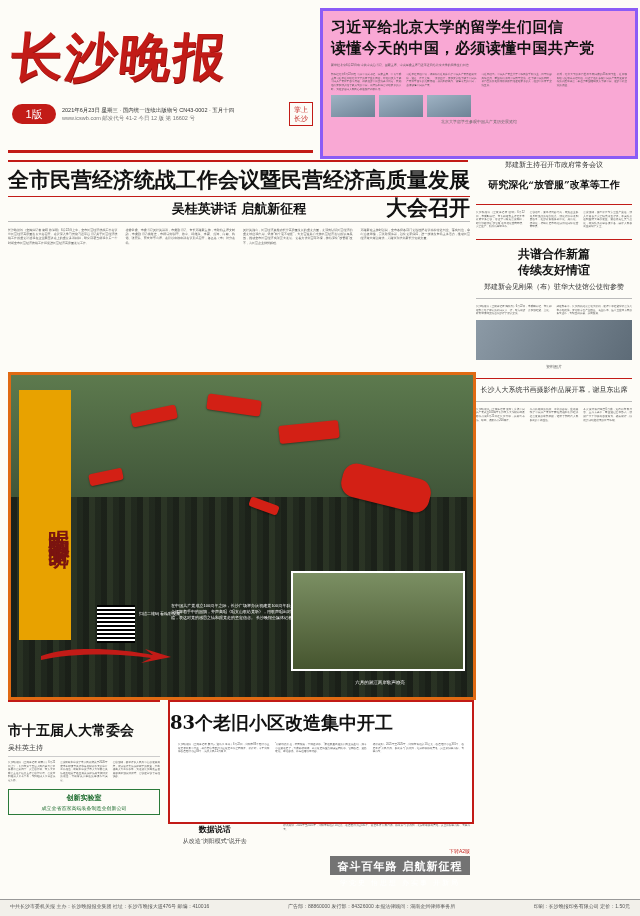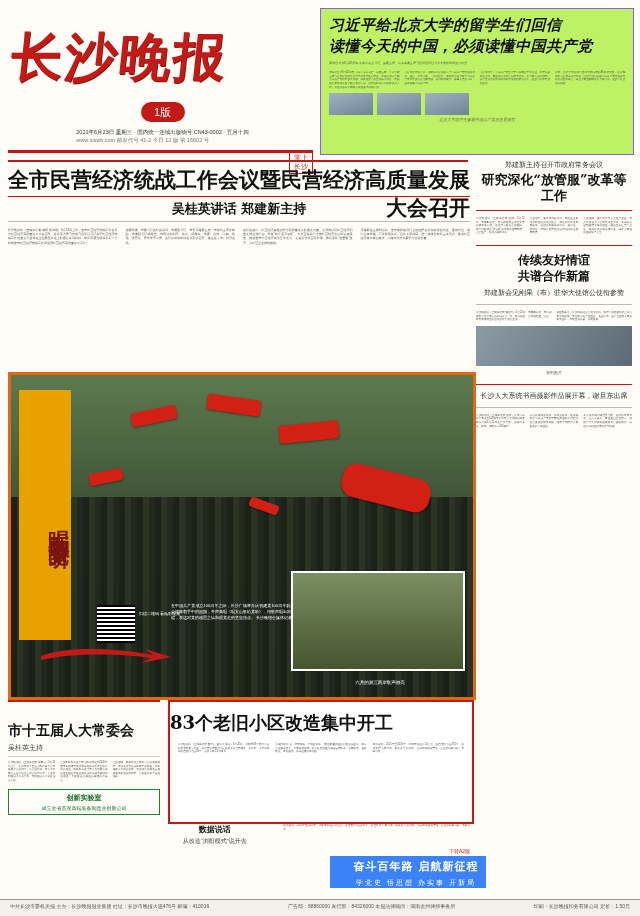--- a/index.html
+++ b/index.html
@@ -10,35 +10,35 @@
   }
   
   .masthead{position:absolute;left:8px;top:8px;width:305px;height:140px;}
   .logo-cn{
     font-family:"DejaVu Serif", serif;
     color:#c21b17;font-weight:bold;font-size:52px;letter-spacing:2px;
     line-height:62px;padding-top:18px;padding-left:4px;
     text-shadow:1px 1px 0 #8d100d;
     transform:skewX(-6deg);
   }
-  .logo-sub{display:flex;align-items:center;gap:6px;margin-top:14px;padding-left:4px;flex-direction:column;}
+  .logo-sub{display:flex;align-items:center;gap:6px;margin-top:14px;padding-left:4px;}
   .edition-badge{
     width:44px;height:20px;border-radius:10px;background:#c21b17;color:#fff;
     font-size:11px;display:flex;align-items:center;justify-content:center;gap:2px;
   }
   .masthead-meta{font-size:5.5px;color:#333;line-height:8px;}
   .masthead-meta .l2{color:#777;}
   .seal{
     margin-left:auto;border:1px solid #c21b17;color:#c21b17;font-size:7px;
     padding:2px 4px;line-height:9px;text-align:center;
   }
   .red-rule{position:absolute;left:8px;top:150px;width:305px;height:3px;background:#c21b17;}
 
   
-  .topbox{position:absolute;left:320px;top:8px;width:312px;height:145px;border:1px solid #8b5cf6;background:#bef264;font-style:italic;}
+  .topbox{position:absolute;left:320px;top:8px;width:312px;height:145px;border:3px solid #8b5cf6;background:#f9a8d4;}
   .topbox h1{
     margin:0;padding:6px 8px 0 8px;font-family:"DejaVu Serif",serif;
     font-size:15px;line-height:21px;font-weight:bold;color:#111;letter-spacing:.5px;
   }
   .topbox .cols{display:flex;gap:5px;padding:6px 8px 4px 8px;}
   .topbox .cols .col{flex:1;}
   .microtext{font-size:2.6px;line-height:3.6px;color:#555;text-align:justify;word-break:break-all;}
   .microtext.t3{font-size:3px;line-height:4.2px;}
   .topbox-imgs{display:flex;gap:4px;padding:0 8px;}
   .ph{background:linear-gradient(160deg,#9fb3c4,#6e8396);}
@@ -91,30 +91,30 @@
 
   
   .centerbox{position:absolute;left:168px;top:700px;width:302px;height:120px;border:2px solid #c21b17;background:#fff;}
   .cb-head{font-family:"DejaVu Serif",serif;font-weight:bold;font-size:18px;margin-top:9px;color:#111;}
   .cb-sub{font-size:8px;text-align:center;color:#333;margin-top:6px;}
   .cb-cols{display:flex;gap:6px;padding:8px 8px 0 8px;}
   .cb-cols .col{flex:1;}
   .cb-figure{position:absolute;left:168px;top:824px;width:302px;}
 
   
-  .redbar{position:absolute;left:330px;top:856px;width:140px;height:32px;background:#3b82f6;color:#fff;text-align:center;padding-left:16px;}
+  .redbar{position:absolute;left:330px;top:856px;width:140px;height:19px;background:#737373;color:#fff;text-align:center;}
   .redbar .t1{font-family:"DejaVu Serif",serif;font-weight:bold;font-size:11px;padding-top:3px;letter-spacing:1px;}
   .redbar .t2{font-size:7px;padding-top:4px;letter-spacing:2px;}
 
   
   .rail{position:absolute;left:476px;top:160px;width:156px;}
   .rail .lede{font-size:7px;color:#333;text-align:center;}
   .rail h2{
     margin:2px 0 4px 0;font-family:"DejaVu Serif",serif;font-weight:bold;
-    font-size:13px;line-height:16px;text-align:center;color:#111;
+    font-size:10px;line-height:26px;text-align:center;color:#111;
   }
   .rail .divider{height:1px;background:#c21b17;margin:6px 0;}
   .rail .divider.gray{background:#bbb;}
   .rail-cols{display:flex;gap:5px;}
   .rail-cols .col{flex:1;}
   .rail h2.two{font-size:12px;line-height:16px;}
   .small-photo{width:100%;height:40px;background:linear-gradient(120deg,#8c9aa6,#5d6b77);margin:4px 0;}
   .cap{font-size:4px;color:#666;text-align:center;line-height:6px;}
 
   
@@ -160,21 +160,21 @@
       <div class="ph" style="width:44px;height:22px;"></div>
       <div class="ph" style="width:44px;height:22px;"></div>
       <div class="ph" style="width:44px;height:22px;"></div>
     </div>
     <div class="cap" style="padding:2px 8px;">北京大学留学生参观中国共产党历史展览馆</div>
   </div>
 
   <div class="hl-rule"></div>
   <div class="mainhead">全市民营经济统战工作会议暨民营经济高质量发展大会召开</div>
   <div class="mainhead-rule"></div>
-  <div class="subhead">吴桂英讲话    郑建新主持</div>
+  <div class="subhead">吴桂英讲话    启航新征程</div>
   <div class="subhead-rule"></div>
 
   <div class="bodycols">
     <div class="col microtext t3">长沙晚报讯（全媒体记者 凌晴 陈泽翔）6月22日上午，全市民营经济统战工作会议暨民营经济高质量发展大会召开。会议深入学习贯彻习近平总书记关于民营经济统战工作的重要论述和在企业家座谈会上的重要讲话精神，研究部署当前和今后一个时期全市民营经济统战工作和促进民营经济高质量发展工作。</div>
     <div class="col microtext t3">省委常委、市委书记吴桂英讲话，市委副书记、市长郑建新主持，市政协主席文树勋，市委副书记徐耀佳，市领导刘明理、陈中、邱继兴、李蔚、彭涛、向敏、陶韬、张宏益、曹友华等出席。会议以电视电话会议形式召开，各区县（市）设分会场。</div>
     <div class="col microtext t3">吴桂英指出，民营经济是推动长沙高质量发展的重要力量，要深刻认识民营经济的重要地位和作用，坚持“两个毫不动摇”，大力营造关心支持民营经济发展的浓厚氛围，推动全市民营经济实现更大发展。要着力优化营商环境，持续深化“放管服”改革，为民营企业排忧解难。</div>
     <div class="col microtext t3">郑建新在主持时强调，全市各级各部门要迅速把会议精神传达到位、落实到位，拿出过硬举措，完善政策体系，强化要素保障，进一步激发市场主体活力，推动民营经济做大做强做优，为建设现代化新长沙贡献力量。</div>
   </div>
 
   <div class="photoblock">
@@ -251,22 +251,22 @@
     <h2>研究深化“放管服”改革等工作</h2>
     <div class="divider"></div>
     <div class="rail-cols">
       <div class="col microtext">长沙晚报讯（全媒体记者 凌晴）6月22日，市委副书记、市长郑建新主持召开市政府常务会议，传达学习有关会议精神，研究部署深化“放管服”改革优化营商环境、安全生产、防汛抗旱等工作。</div>
       <div class="col microtext">会议指出，要坚持问题导向，聚焦企业群众反映强烈的堵点难点，深化行政审批制度改革，推进政务服务标准化、规范化、便利化，持续打造市场化法治化国际化营商环境。</div>
       <div class="col microtext">会议强调，要压紧压实安全生产责任，深入开展各类安全隐患排查整治，坚决防范遏制重特大事故发生。要密切关注天气变化，做好防汛抗旱各项准备，确保人民群众生命财产安全。</div>
     </div>
 
     <div class="divider" style="margin-top:10px;"></div>
     <h2 class="two">
+      <div>共谱合作新篇</div>
       <div>传续友好情谊</div>
-      <div>共谱合作新篇</div>
     </h2>
     <div class="lede">郑建新会见刚果（布）驻华大使馆公使衔参赞</div>
     <div class="divider gray"></div>
     <div class="rail-cols">
       <div class="col microtext">长沙晚报讯（全媒体记者 陈焕明）6月22日，市委副书记、市长郑建新会见了来访的外国友人一行，双方就进一步加强经贸、文化、教育等领域交流合作进行了深入交流。</div>
       <div class="col microtext">郑建新表示，长沙愿以此次会见为契机，发挥中非经贸博览会永久举办地优势，深化双方在产业园区、农业技术、医疗卫生等方面的务实合作，实现互利共赢、共同发展。</div>
     </div>
     <div class="small-photo"></div>
     <div class="cap">资料图片</div>
 

